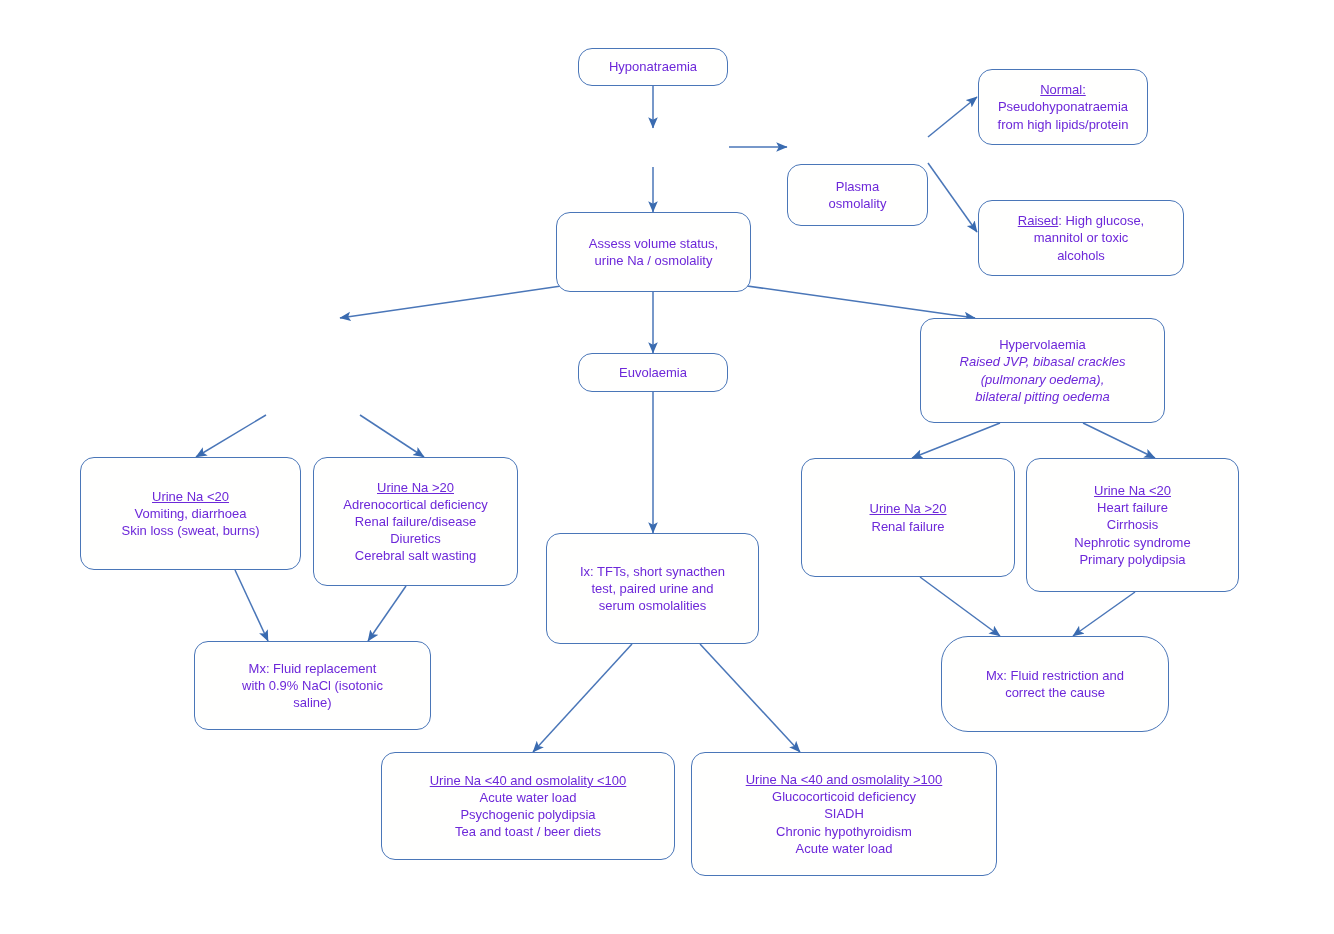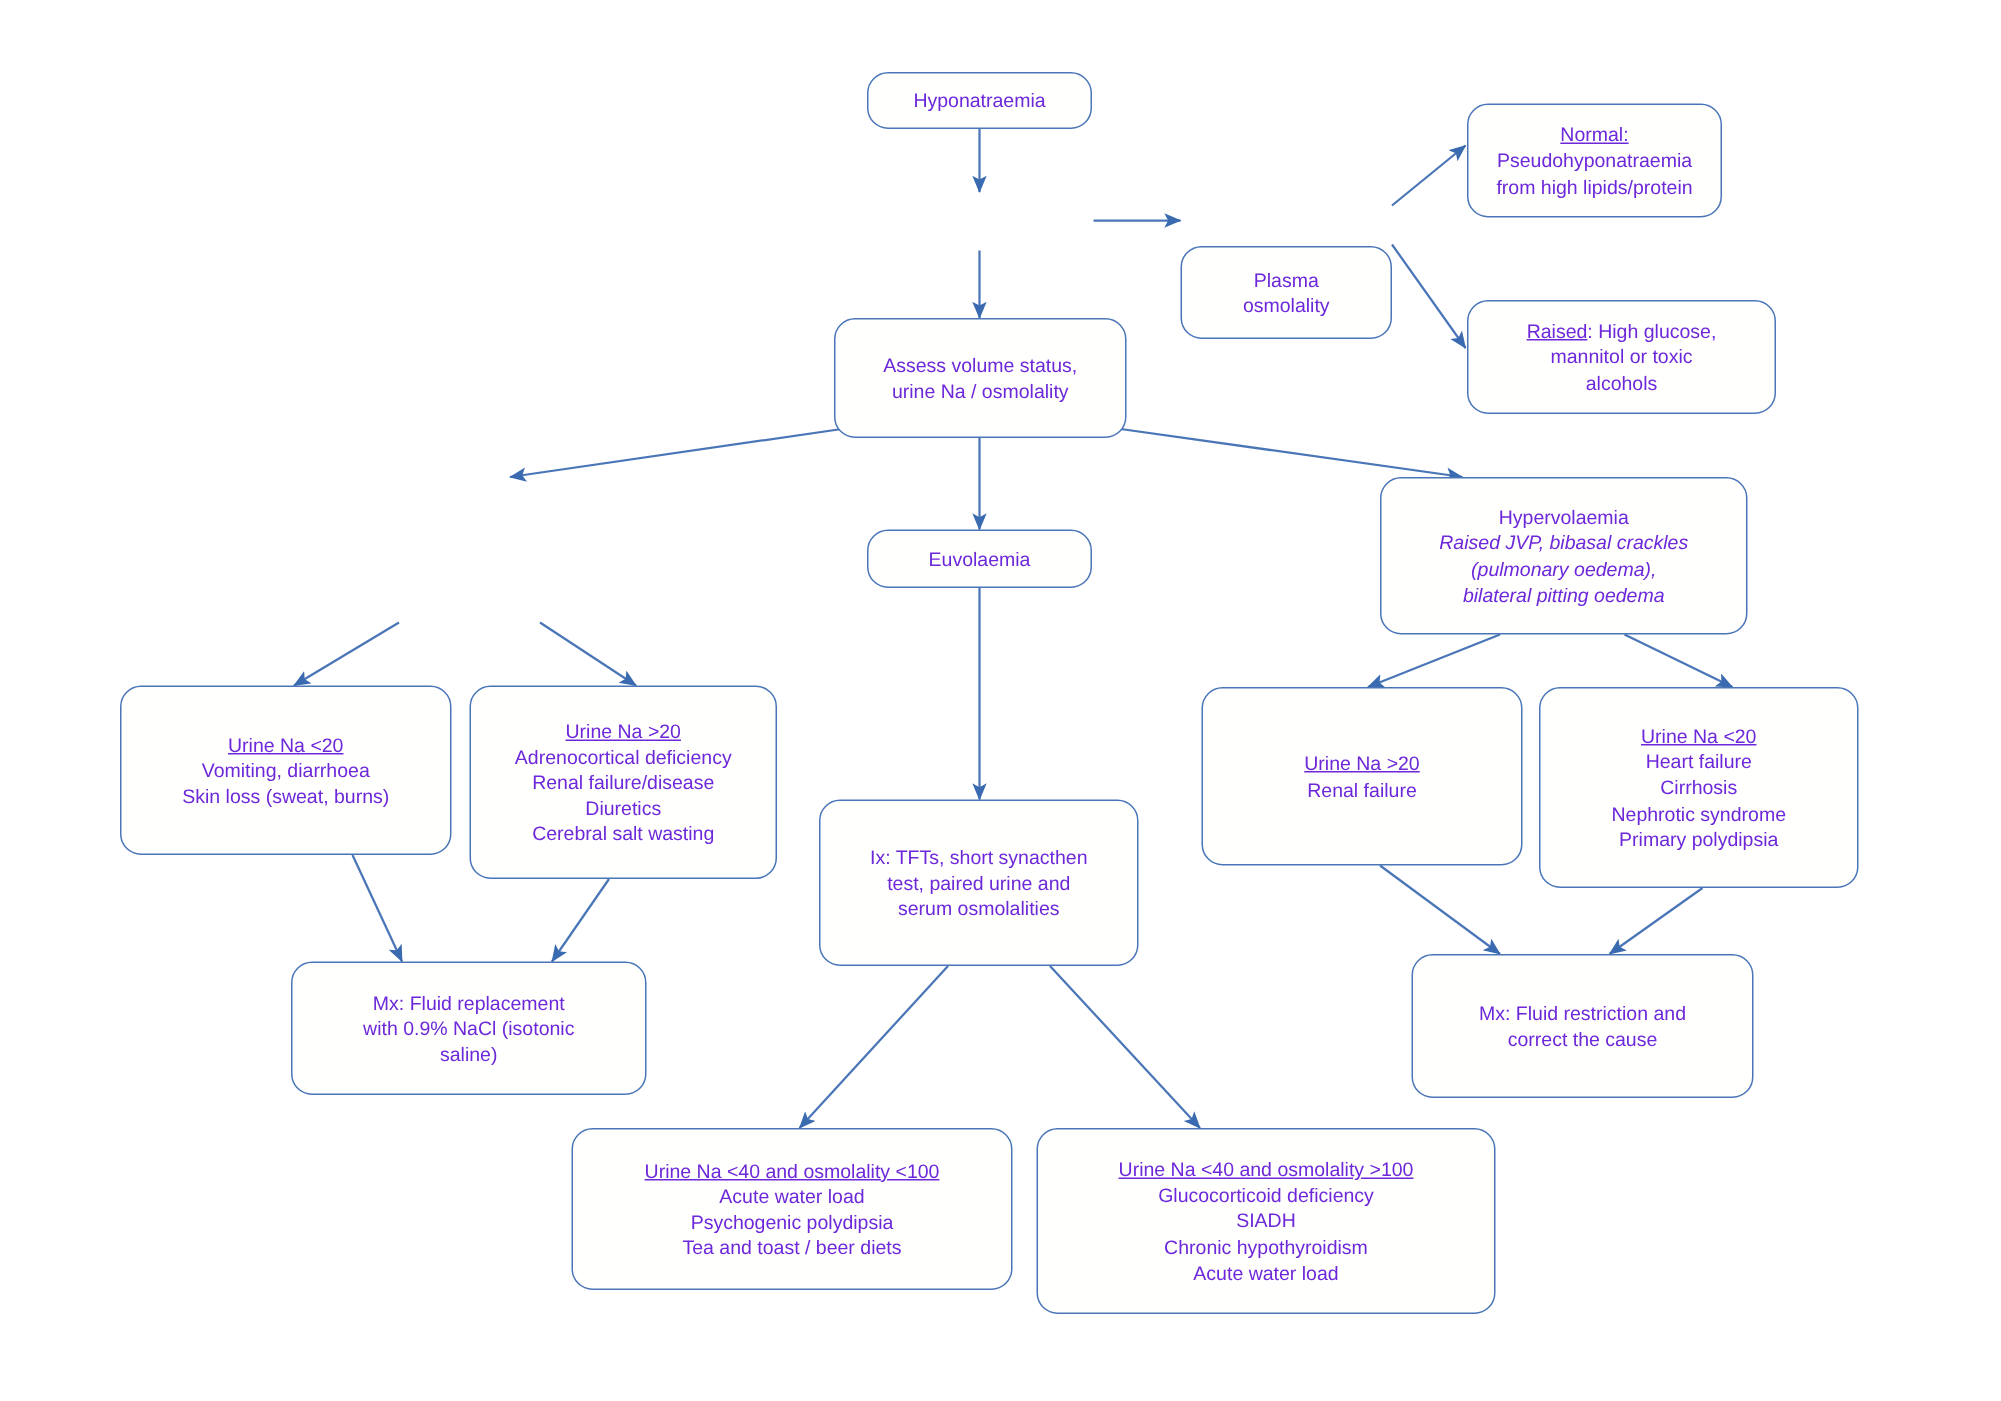--- a/index.html
+++ b/index.html
@@ -196,21 +196,21 @@
   <div class="node" style="left:1026px; top:458px; width:213px; height:134px;">
     <span class="txt">
         <span class="ln u">Urine Na &lt;20</span>
         <span class="ln">Heart failure</span>
         <span class="ln">Cirrhosis</span>
         <span class="ln">Nephrotic syndrome</span>
         <span class="ln">Primary polydipsia</span>
       </span>
   </div>
 
-  <div class="node" style="left:941px; top:636px; width:228px; height:96px;">
+  <div class="node" style="left:941px; top:636px; width:228px; height:96px;border-radius:27px;">
     <span class="txt">
         <span class="ln">Mx: Fluid restriction and</span>
         <span class="ln">correct the cause</span>
       </span>
   </div>
 
   <div class="node" style="left:381px; top:752px; width:294px; height:108px;">
     <span class="txt">
         <span class="ln u">Urine Na &lt;40 and osmolality &lt;100</span>
         <span class="ln">Acute water load</span>

